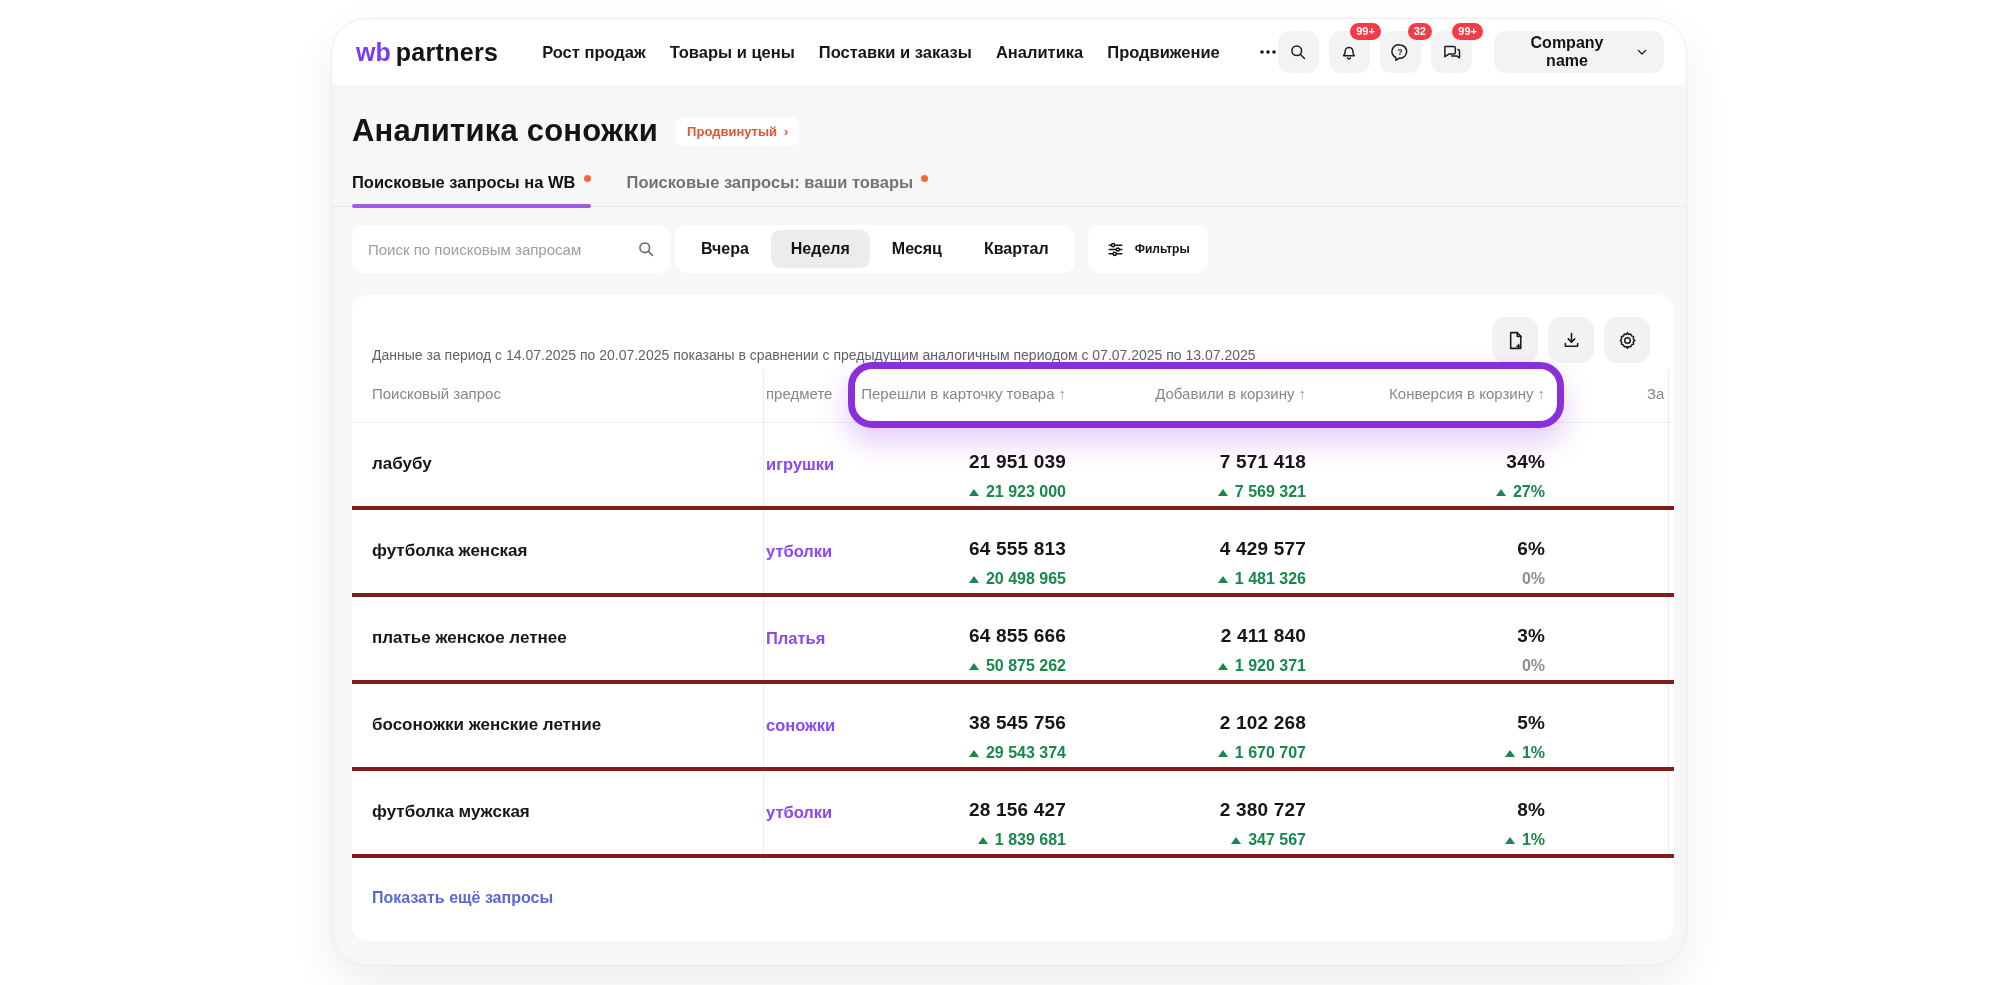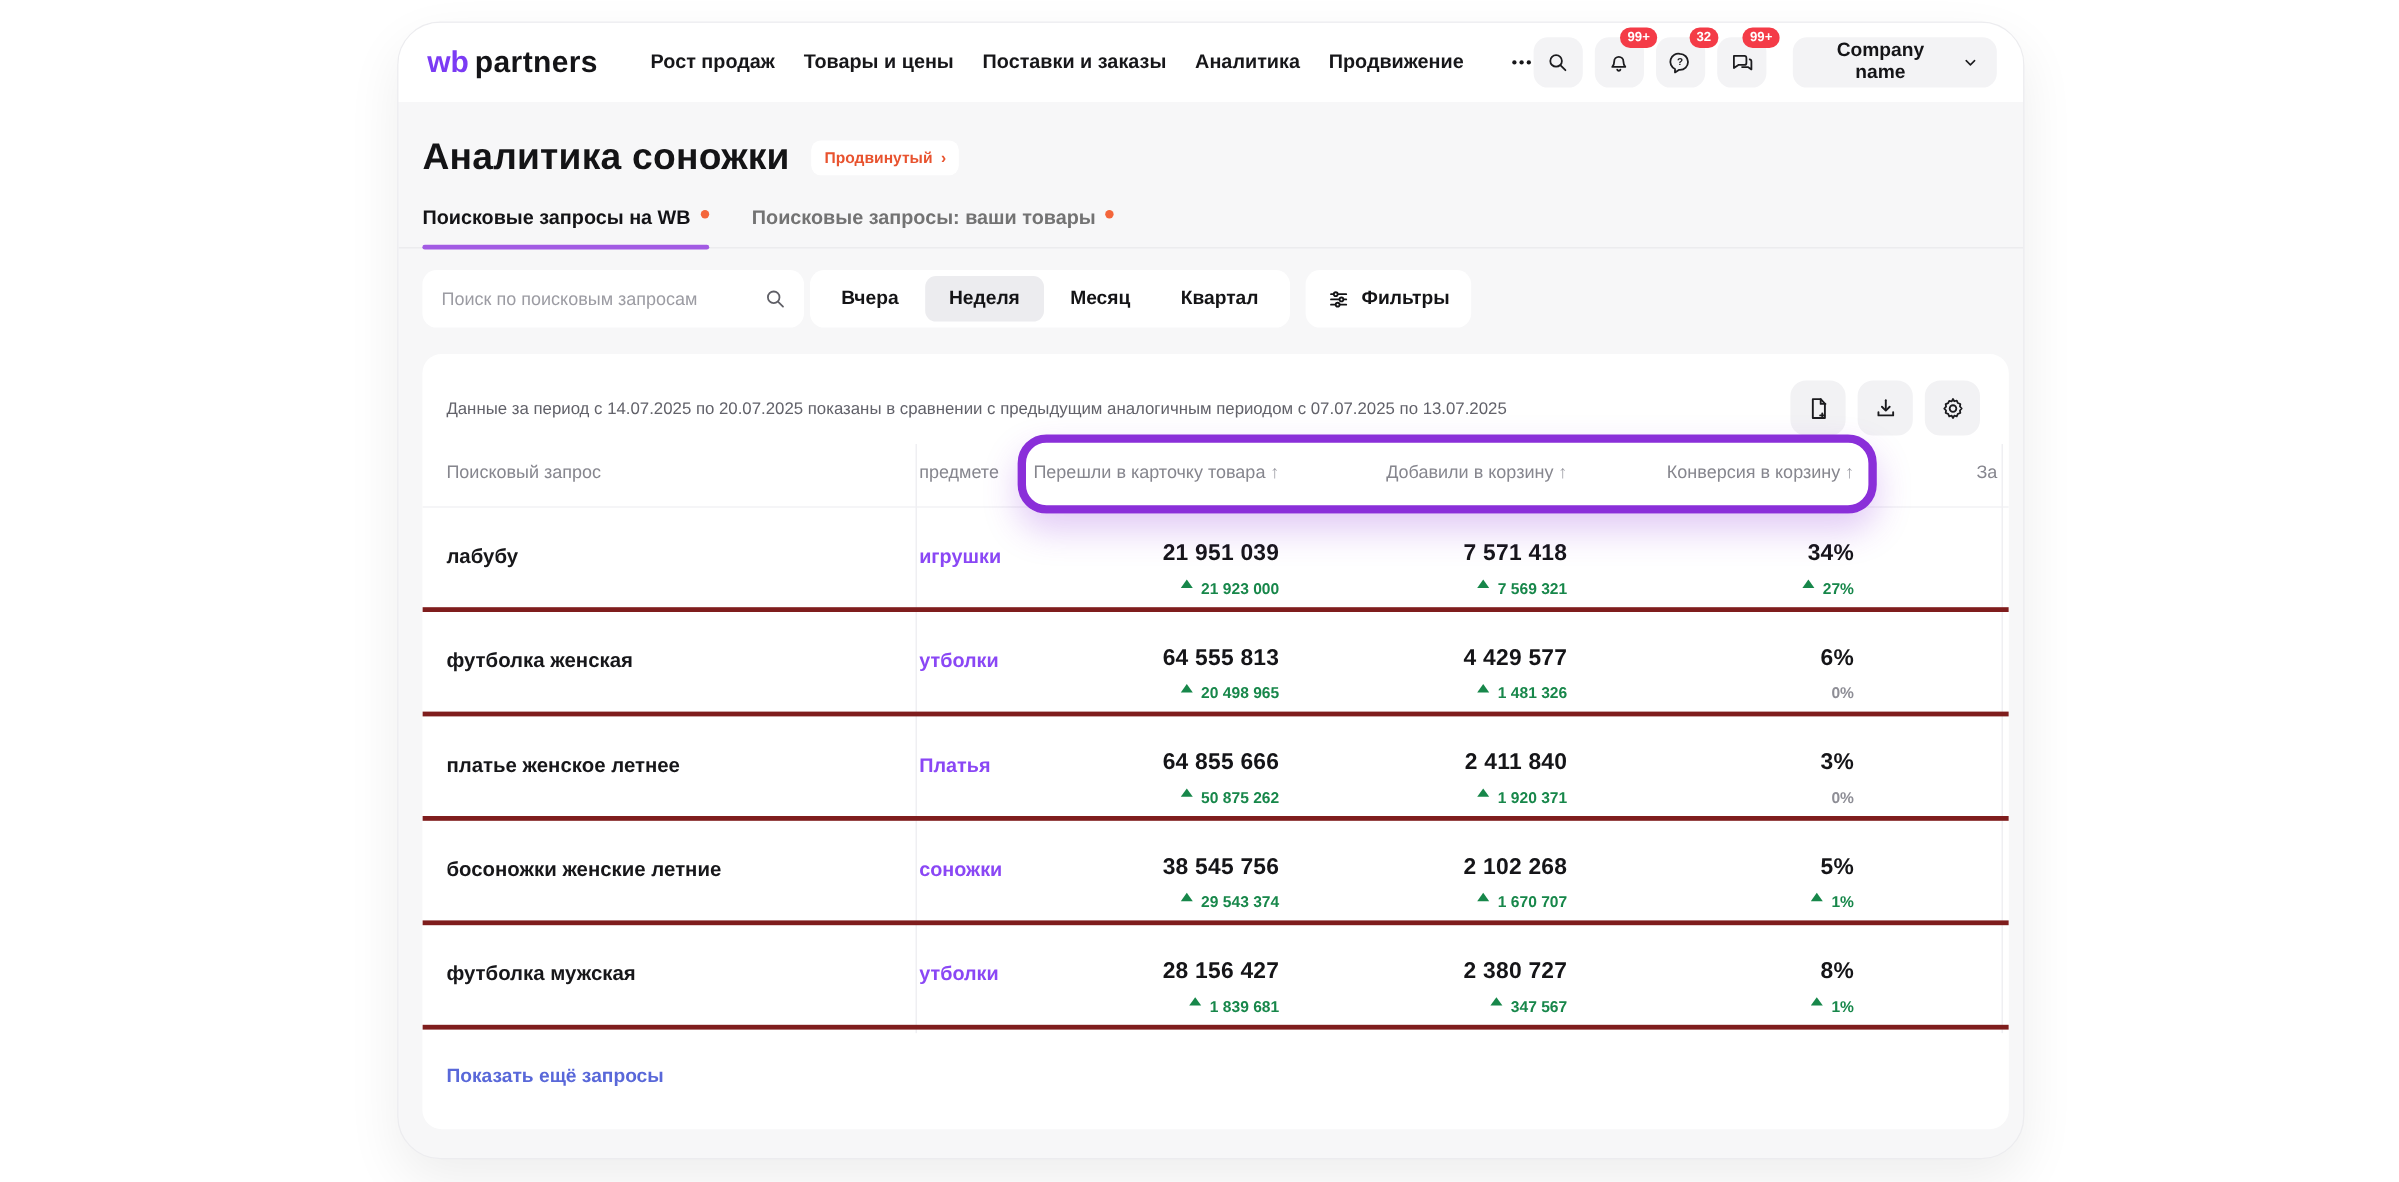--- a/index.html
+++ b/index.html
@@ -44,25 +44,25 @@
   
   .toolbar { display:flex; gap:5px; padding:18px 20px 16px; align-items:center; }
   .search-box { width:318px; height:48px; background:#fff; border-radius:12px; display:flex; align-items:center; padding:0 14px 0 16px; }
   .search-box input { border:none; outline:none; flex:1; font-size:15px; color:#303034; background:transparent; font-family:inherit; }
   .search-box input::placeholder { color:#9C9CA3; }
   .segmented { background:#fff; border-radius:12px; display:flex; align-items:center; padding:0 6px; height:48px; gap:2px; }
   .seg-btn { padding:10px 20px; font-size:16px; font-weight:600; color:#141416; border-radius:9px; background:transparent;
              border:none; cursor:pointer; font-family:inherit; }
   .seg-btn.active { background:#ECECEF; font-weight:700; }
   .filters-btn { height:48px; background:#fff; border-radius:12px; display:flex; align-items:center; gap:10px;
-                 padding:0 18px; font-size:16px; font-weight:700; color:#141416; border:none; cursor:pointer; margin-left:8px; font-family:inherit; }
+                 padding:0 18px; font-size:12px; font-weight:700; color:#141416; border:none; cursor:pointer; margin-left:8px; font-family:inherit; }
 
   
   .panel { position:relative; margin:6px 12px 0 20px; background:#fff; border-radius:16px; height:646px; overflow:hidden; }
-  .panel-top { display:flex; align-items:center; padding:22px 24px 0 20px;gap:42px; }
+  .panel-top { display:flex; align-items:flex-end; padding:22px 24px 0 20px;gap:42px; }
   .note { font-size:14px; color:#62626A; max-width:930px; }
   .panel-actions { margin-left:auto; display:flex; gap:10px; }
   .action-btn { width:46px; height:46px; border-radius:13px; background:#F2F2F4; border:none; display:flex;
                 align-items:center; justify-content:center; cursor:pointer; }
 
   
   .table { position:absolute; left:0; right:0; top:72px; bottom:0; }
   .vline { position:absolute; width:1px; background:#ECECEF; top:3px; bottom:80px; }
   .vline.v1 { left:411px; } .vline.v2 { left:1316px; }
   .thead { position:relative; height:56px; border-bottom:1px solid #EFEFF2; font-size:15px; color:#86868E; }
@@ -73,22 +73,22 @@
   .h-opens { right:608px; } .h-adds { right:368px; } .h-conv { right:129px; }
   .h-orders { left:1295px; width:20px; overflow:hidden; }
 
   .trow { position:relative; height:87px; border-bottom:4px solid #7f1d1d; cursor:pointer; }
   .c-query { position:absolute; left:20px; top:31px; font-size:17px; font-weight:600; color:#17171A; }
   .c-category { position:absolute; left:414px; top:32px; width:155px; font-size:16.5px; font-weight:600; color:#8A47F5;
                 white-space:nowrap; overflow:hidden; cursor:pointer; }
   .num-cell { position:absolute; top:28px; text-align:right; }
   .num-cell.opens { right:608px; } .num-cell.adds { right:368px; } .num-cell.conv { right:129px; }
   .num { font-size:19px; font-weight:700; color:#151518; letter-spacing:.2px; }
-  .delta { margin-top:10px; font-size:13px; font-weight:600; color:#17874A; display:flex; justify-content:flex-end;
-           align-items:flex-start; gap:7px; }
+  .delta { margin-top:10px; font-size:16px; font-weight:600; color:#17874A; display:flex; justify-content:flex-end;
+           align-items:center; gap:7px; }
   .tri { width:0; height:0; border-left:5px solid transparent; border-right:5px solid transparent; border-bottom:7px solid #17874A; }
   .delta.flat { color:#8E8E96; }
 
   .tfoot { position:absolute; left:0; right:0; bottom:0; height:80px; }
   .show-more { position:absolute; left:20px; top:28px; font-size:16px; font-weight:600; color:#5968D9; background:none;
                border:none; cursor:pointer; font-family:inherit; }
 
   
   .highlight-box { position:absolute; left:496px; top:67px; width:716px; height:66px; border:7px solid #8A2FD9;
                    border-radius:24px; box-shadow:0 14px 28px rgba(140,47,220,.25); pointer-events:none; z-index:6; }

